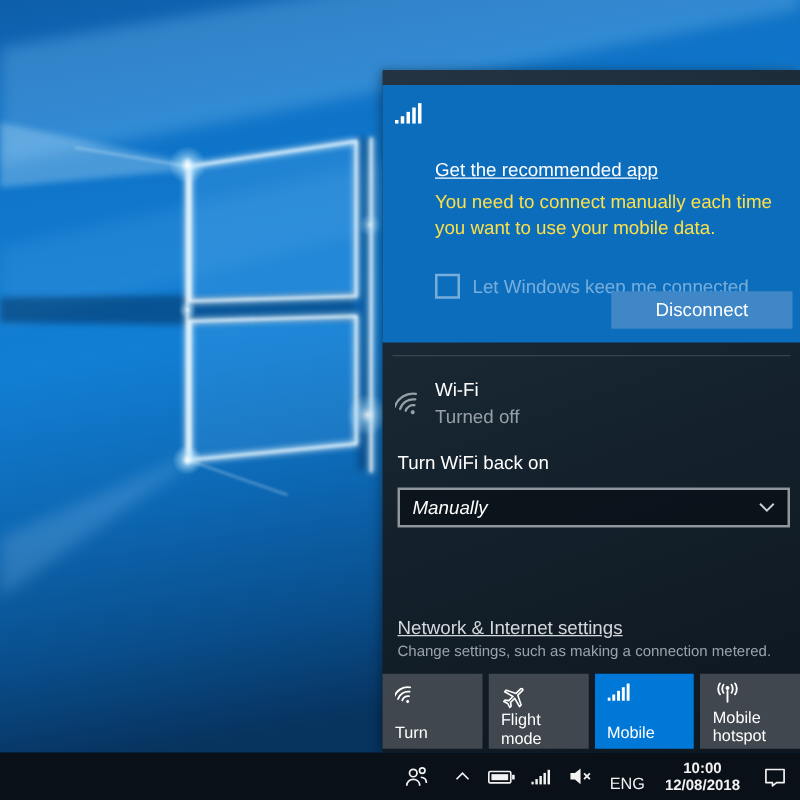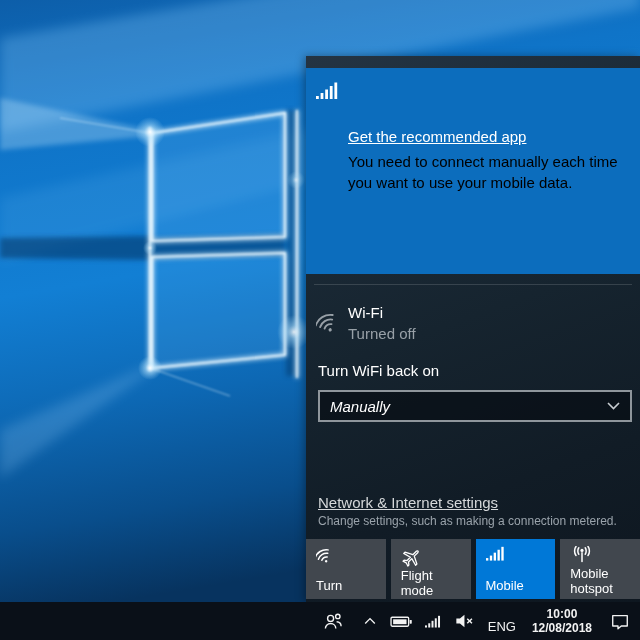--- a/index.html
+++ b/index.html
@@ -20,21 +20,21 @@
   }
   .mobile-item{
     position:absolute;left:0;top:12px;right:0;height:206px;
     background:#0c6dbd;color:#fff;
   }
   .mi-signal{position:absolute;left:10px;top:14px;color:#fff;}
   .mi-content{position:absolute;left:42px;top:60px;width:286px;}
   .mi-link{
     font-size:15px;color:#fff;text-decoration:underline;display:inline-block;margin-bottom:6px;cursor:pointer;
   }
-  .mi-desc{font-size:15px;line-height:21px;color:#000000;margin-bottom:26px;}
+  .mi-desc{font-size:15px;line-height:21px;color:#fde047;margin-bottom:26px;}
   .mi-check-row{display:flex;align-items:center;}
   .mi-checkbox{
     width:16px;height:16px;border:2px solid rgba(205,226,242,.55);margin-right:10px;flex:0 0 auto;
   }
   .mi-check-label{font-size:15px;color:rgba(205,226,242,.55);}
   .disconnect-btn{
     position:absolute;right:6px;bottom:11px;width:145px;height:30px;
     background:#3f87c6;color:#fff;font-size:15px;
     display:flex;align-items:center;justify-content:center;cursor:pointer;
   }
@@ -165,21 +165,26 @@
           <rect x="4.6" y="11" width="2.8" height="6"></rect>
           <rect x="9.2" y="7.5" width="2.8" height="9.5"></rect>
           <rect x="13.8" y="4" width="2.8" height="13"></rect>
           <rect x="18.4" y="0.5" width="2.8" height="16.5"></rect>
         </g>
       </svg>
     </span>
     <div class="mi-content">
       <span class="mi-link">Get the recommended app</span>
       <div class="mi-desc">You need to connect manually each time you want to use your mobile data.</div>
-    </div>
+      <div class="mi-check-row">
+        <span class="mi-checkbox"></span>
+        <span class="mi-check-label">Let Windows keep me connected</span>
+      </div>
+    </div>
+    <div class="disconnect-btn">Disconnect</div>
   </div>
 
   <div class="section-sep"></div>
 
   <span class="wifi-icon-wrap">
     <svg width="28" height="26" viewBox="0 0 24 24">
       <g transform="rotate(-32 12 18)" stroke="currentColor" fill="none" stroke-width="1.7" stroke-linecap="round">
         <path d="M8.2 14.6a6.2 6.2 0 0 1 7.6 0"></path>
         <path d="M5.4 11.3a10.2 10.2 0 0 1 13.2 0"></path>
         <path d="M2.8 8a14 14 0 0 1 18.4 0"></path>

